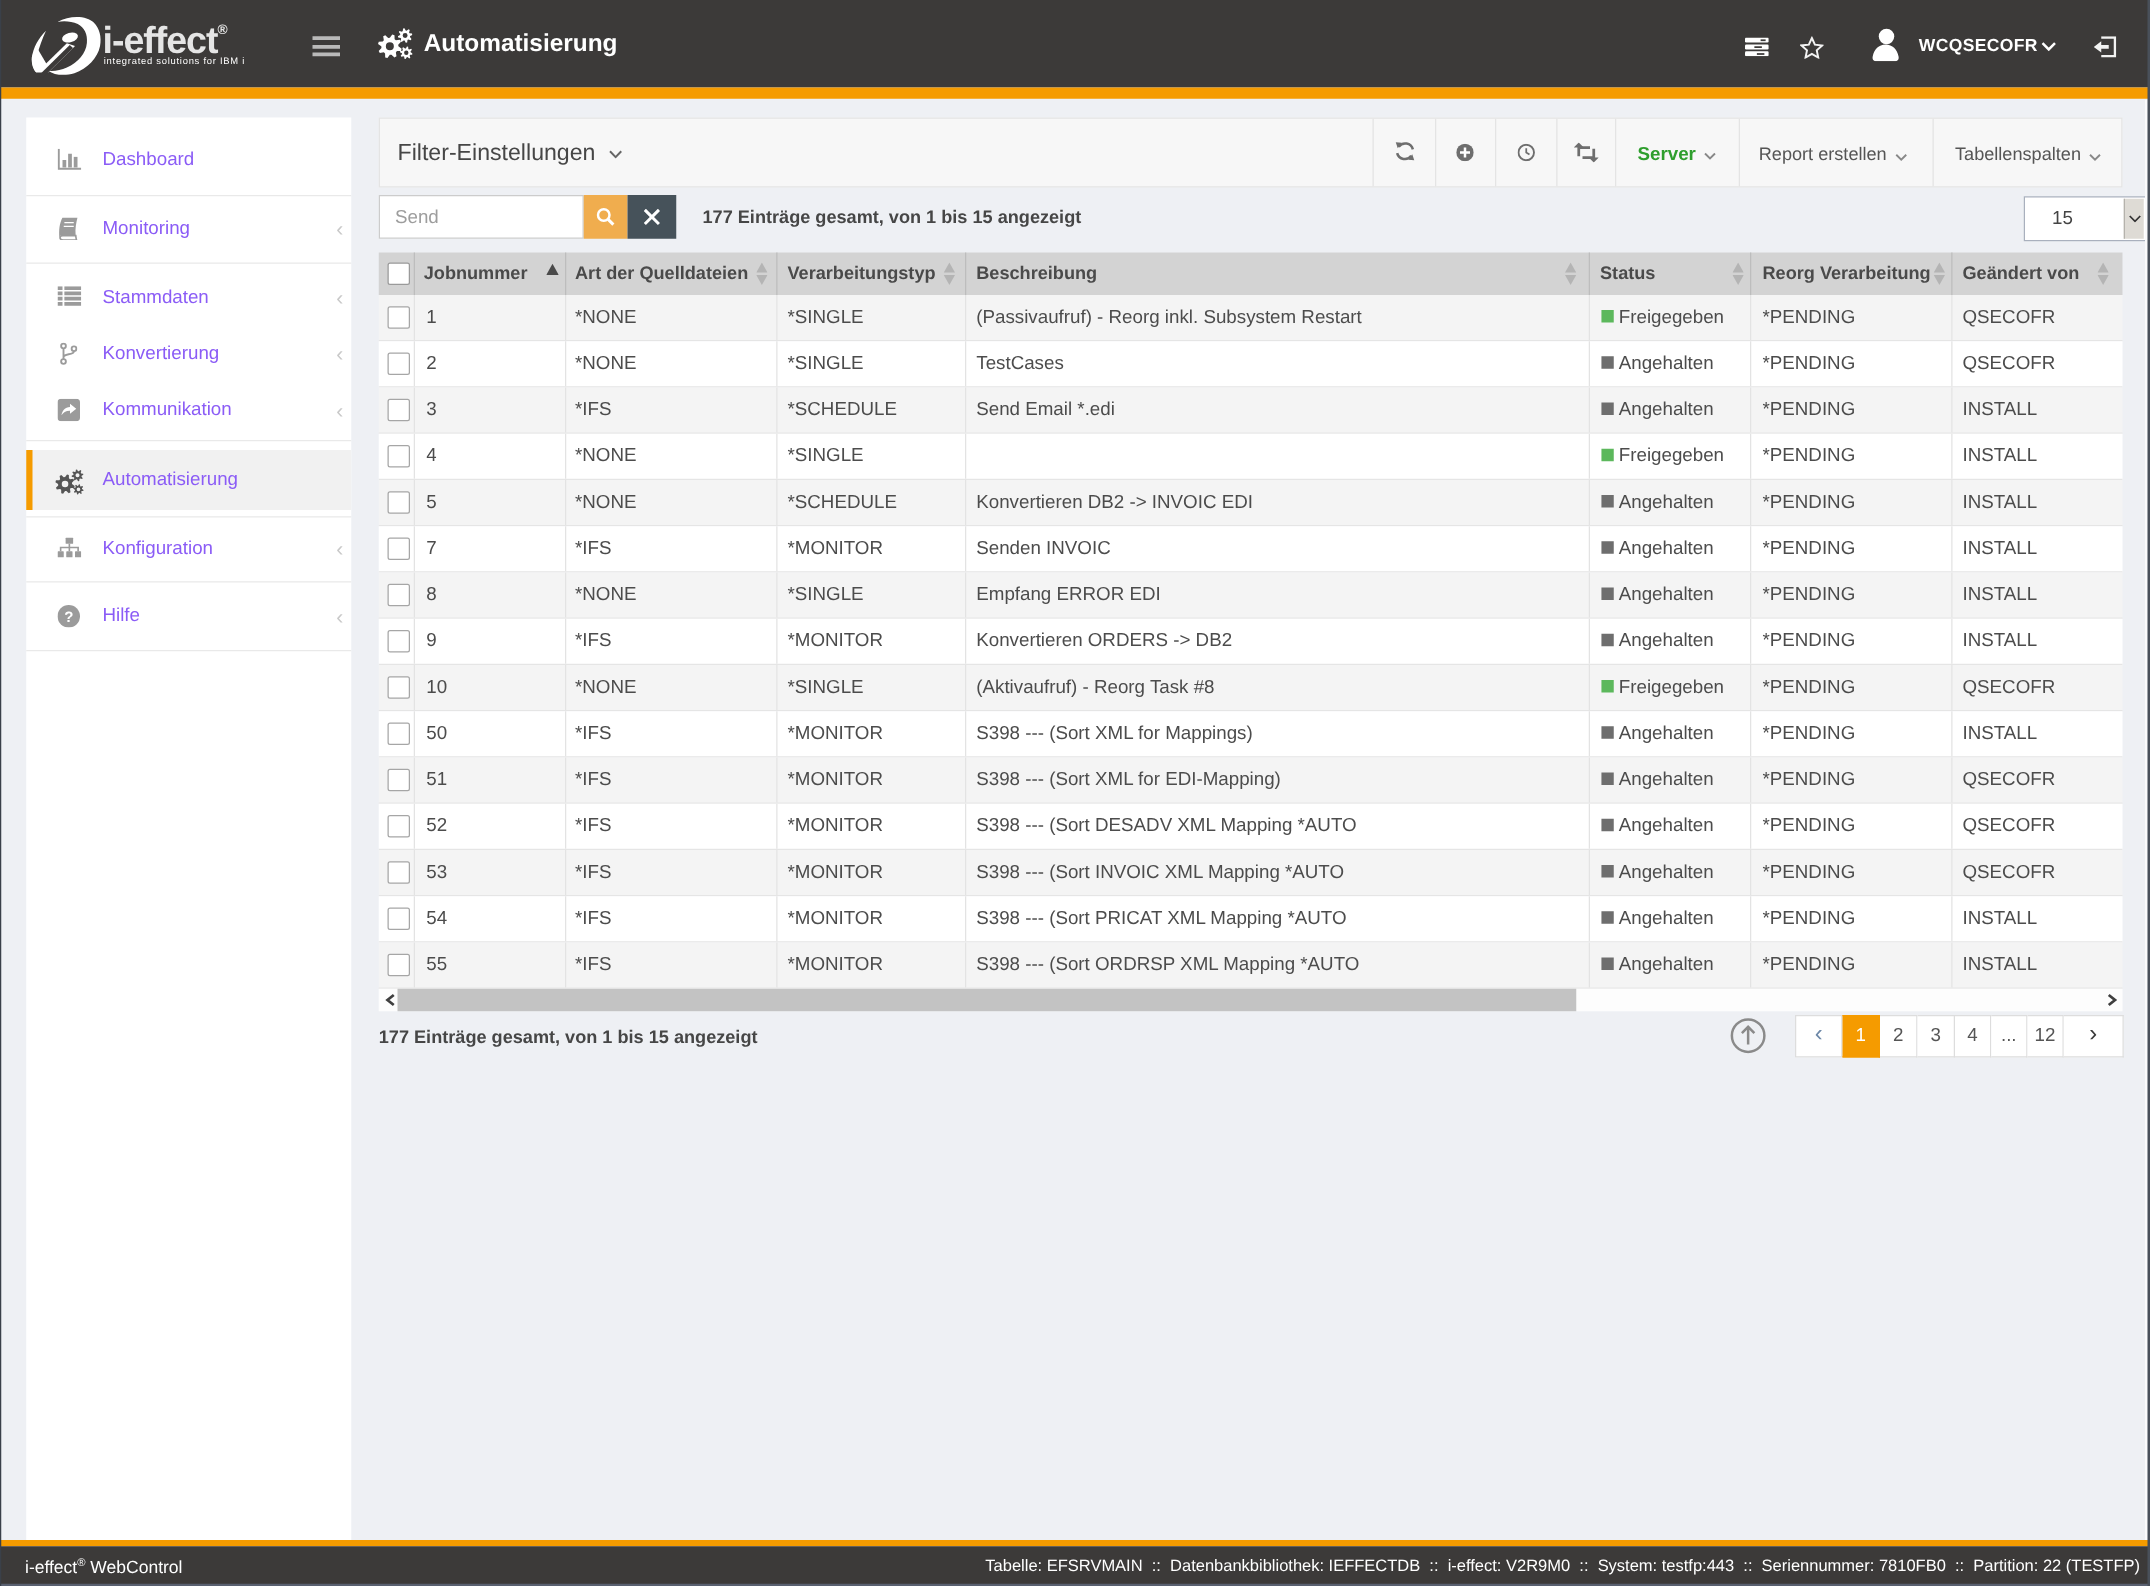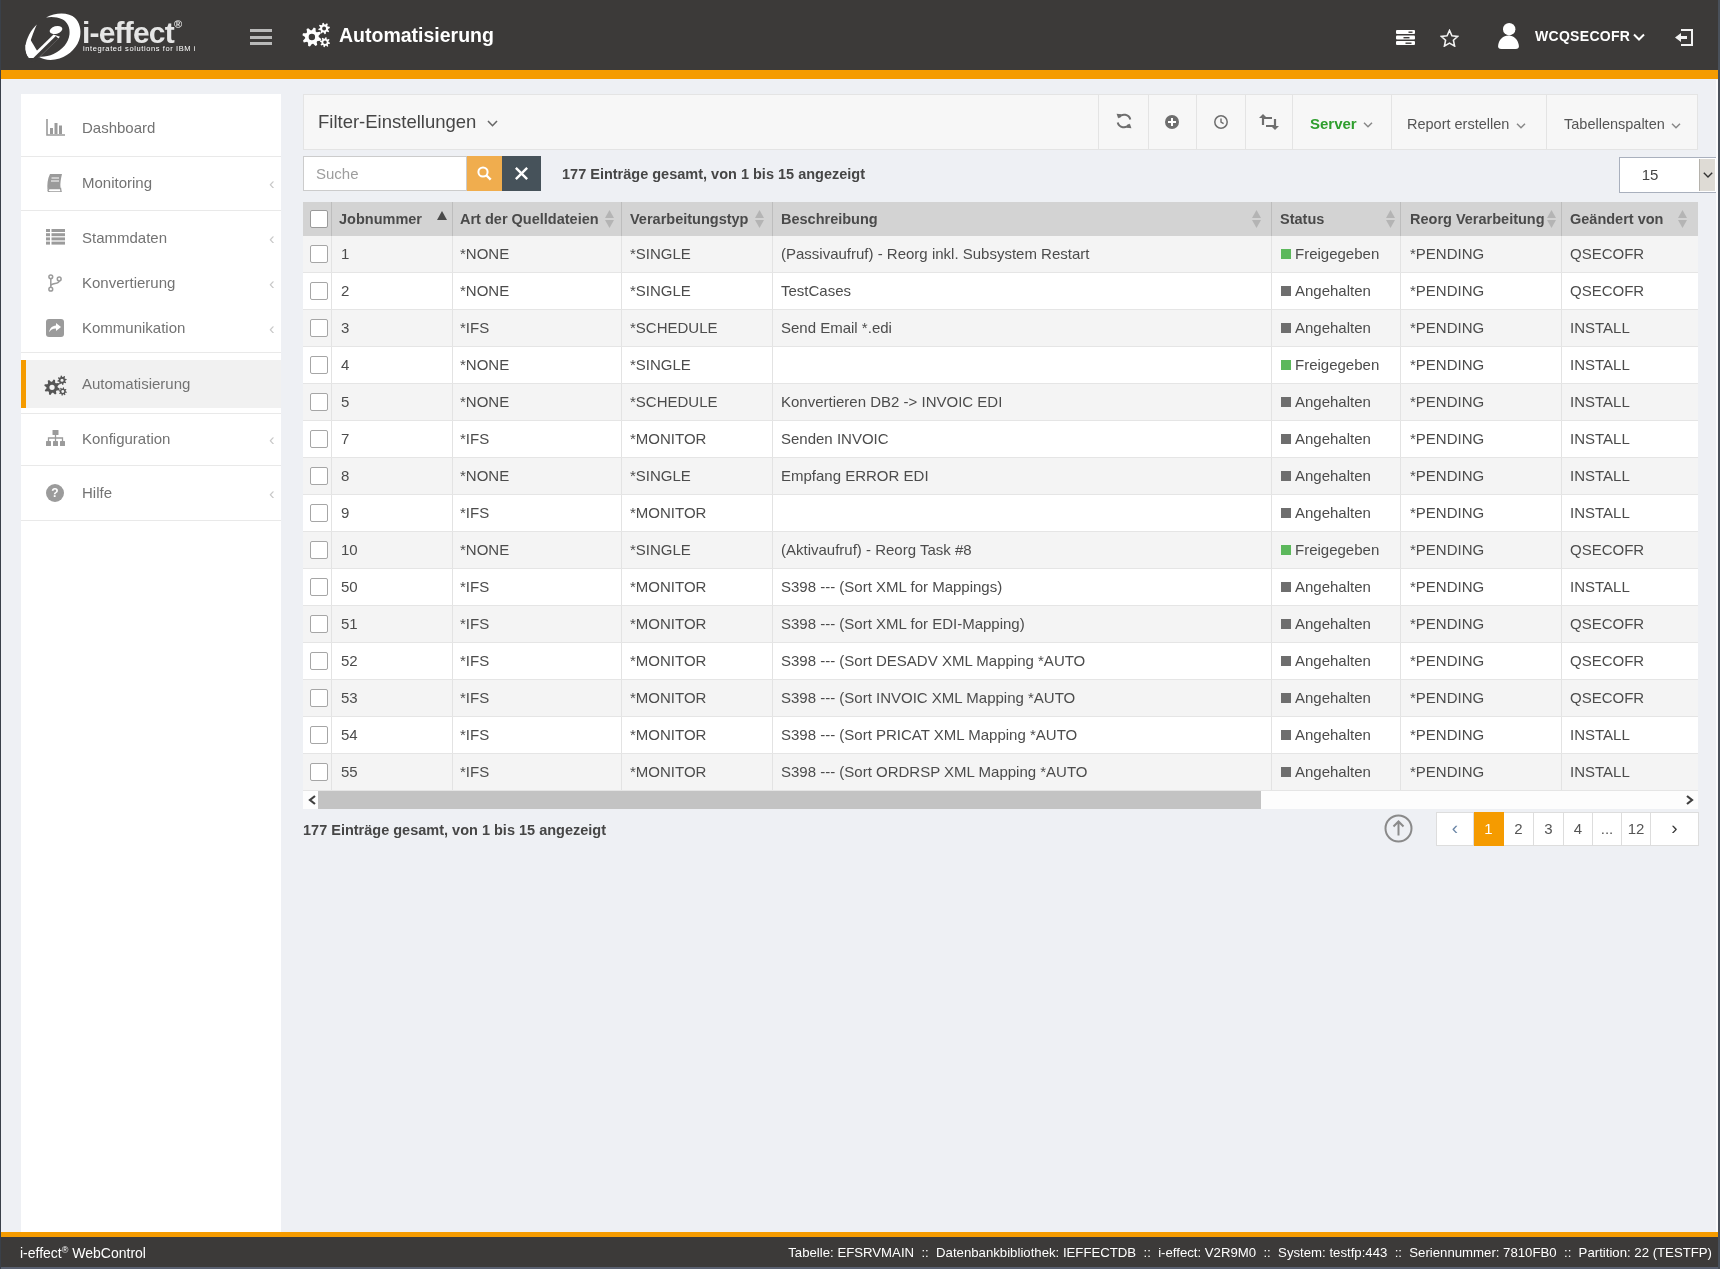--- a/index.html
+++ b/index.html
@@ -1,21 +1,21 @@
 <!DOCTYPE html>
 <html><head><meta charset="utf-8"><style>
 
 *{margin:0;padding:0;box-sizing:border-box}
 html,body{width:1720px;height:1269px;overflow:hidden}
 body{font-family:"Liberation Sans",sans-serif;background:#eef0f4;position:relative}
 .abs{position:absolute}
 .hdr{position:absolute;left:0;top:0;width:1720px;height:70px;background:#3c3a39}
 .obar{position:absolute;left:0;top:70px;width:1720px;height:9px;background:#f59b00}
 .side{position:absolute;left:21px;top:94px;width:260px;height:1138px;background:#fff}
-.sitem{position:absolute;left:0;width:260px;color:#737373;font-size:15px}
+.sitem{position:absolute;left:0;width:260px;color:#8b5cf6;font-size:15px}
 .sline{position:absolute;left:0;width:260px;height:1px;background:#e9e9e9}
 .sico{position:absolute;left:15px;width:38px;text-align:center}
 .stxt{position:absolute;left:61px}
 .schev{position:absolute;left:248px;color:#c9c9c9;font-size:17px}
 .tbar{position:absolute;left:303px;top:94px;width:1395px;height:56px;background:#f7f7f7;border:1px solid #e4e4e4}
 .vsep{position:absolute;top:0;width:1px;height:54px;background:#e4e4e4}
 .tblh{position:absolute;left:303px;top:202px;width:1395px;height:34px;background:#d3d3d3}
 .hcell{position:absolute;top:0;height:34px;line-height:34px;font-weight:bold;font-size:14.5px;color:#4a4a4a;white-space:nowrap}
 .vline{position:absolute;top:0;width:1px;height:34px;background:#bdbdbd}
 .row{position:absolute;left:303px;width:1395px;height:37px;border-bottom:1px solid #e5e5e5}
@@ -195,21 +195,21 @@
     </svg>
 <div class="abs" style="left:1103px;top:21px;font-size:14.5px;color:#555">Report erstellen</div>
 <svg class="abs" style="left:1212px;top:28px" width="10" height="6" viewBox="0 0 10 6">
       <path fill="none" stroke="#888" stroke-width="1.5" d="M1,0.8 L5,4.8 L9,0.8"></path>
     </svg>
 <div class="abs" style="left:1260px;top:21px;font-size:14.5px;color:#555">Tabellenspalten</div>
 <svg class="abs" style="left:1367px;top:28px" width="10" height="6" viewBox="0 0 10 6">
       <path fill="none" stroke="#888" stroke-width="1.5" d="M1,0.8 L5,4.8 L9,0.8"></path>
     </svg>
 </div>
-<div class="abs" style="left:303px;top:156px;width:164px;height:35px;background:#fff;border:1px solid #ccc;line-height:33px;padding-left:12px;font-size:15px;color:#9d9d9d">Suche</div>
+<div class="abs" style="left:303px;top:156px;width:164px;height:35px;background:#fff;border:1px solid #ccc;line-height:33px;padding-left:12px;font-size:15px;color:#9d9d9d">Send</div>
 <div class="abs" style="left:467px;top:156px;width:35px;height:35px;background:#f0ad4e">
     <svg style="position:absolute;left:10px;top:10px" width="15" height="15" viewBox="0 0 15 15">
       <circle fill="none" stroke="#fff" stroke-width="2" cx="6" cy="6" r="4.6"></circle>
       <line stroke="#fff" stroke-width="2.4" x1="9.5" y1="9.5" x2="13.7" y2="13.7"></line>
     </svg>
   </div>
 <div class="abs" style="left:502px;top:156px;width:39px;height:35px;background:#46525a">
     <svg style="position:absolute;left:13px;top:11px" width="13" height="13" viewBox="0 0 13 13">
       <path fill="#fff" d="M1.7,0 L6.5,4.8 L11.3,0 L13,1.7 L8.2,6.5 L13,11.3 L11.3,13 L6.5,8.2 L1.7,13 L0,11.3 L4.8,6.5 L0,1.7 Z"></path>
     </svg>
@@ -390,20 +390,21 @@
 <div class="rvline" style="left:149px"></div>
 <div class="rvline" style="left:318px"></div>
 <div class="rvline" style="left:469px"></div>
 <div class="rvline" style="left:968px"></div>
 <div class="rvline" style="left:1097px"></div>
 <div class="rvline" style="left:1258px"></div>
 <div class="cb" style="left:7px;top:9px;border-color:#a6a6a6"></div>
 <div class="rcell" style="left:38px">9</div>
 <div class="rcell" style="left:157px">*IFS</div>
 <div class="rcell" style="left:327px">*MONITOR</div>
+<div class="rcell" style="left:478px;width:488px">Konvertieren ORDERS -&gt; DB2</div>
 <div class="rcell" style="left:978px"><span class="sq" style="background:#6e6e6e"></span>Angehalten</div>
 <div class="rcell" style="left:1107px">*PENDING</div>
 <div class="rcell" style="left:1267px">INSTALL</div>
 </div>
 <div class="row" style="top:532px;background:#f4f4f4">
 <div class="rvline" style="left:28px"></div>
 <div class="rvline" style="left:149px"></div>
 <div class="rvline" style="left:318px"></div>
 <div class="rvline" style="left:469px"></div>
 <div class="rvline" style="left:968px"></div>

